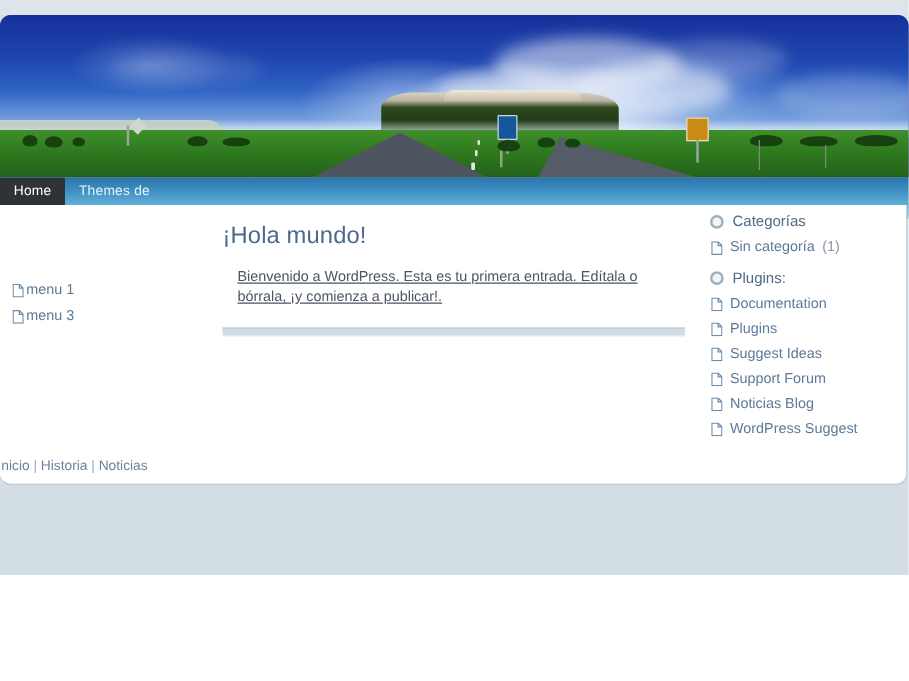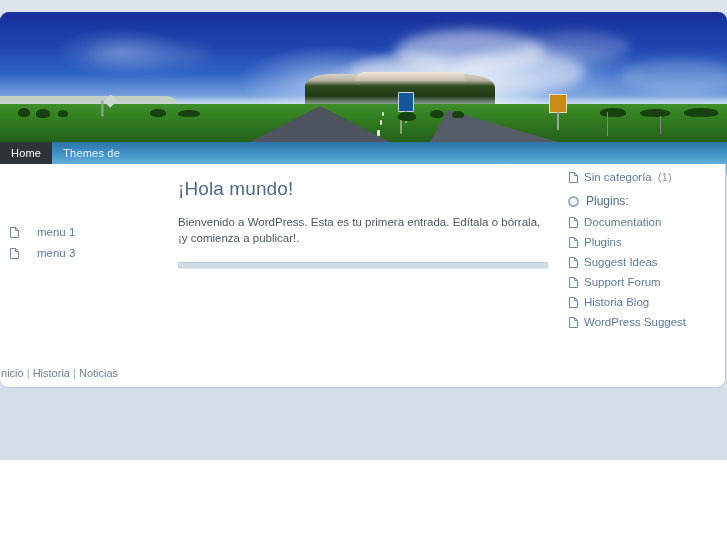--- a/index.html
+++ b/index.html
@@ -236,21 +236,21 @@
   
   .left-col {
     position: absolute;
     left: 0; top: 58px;
     width: 160px;
   }
   .left-col ul { list-style: none; margin: 0; padding: 0; }
   .left-col li {
     display: flex;
     align-items: center;
-    gap: 18px;
+    gap: 2px;
     padding: 2px 0 2px 10px;
     font-size: 11.5px;
     color: #5d7a99;
     cursor: pointer;
     line-height: 17px;
   }
 
   
   .doc-ico {
     flex: 0 0 auto;
@@ -277,24 +277,25 @@
     width: 372px;
   }
   .post-title {
     margin: 0 0 14px 0;
     font-size: 19px;
     font-weight: normal;
     color: #4d6a8d;
     letter-spacing: .1px;
   }
   .post-body {
-    margin: 0;
+    margin: 12px;
     font-size: 11.5px;
     line-height: 16px;
     color: #4a5560;
+    text-decoration: underline;
   }
   .post-divider {
     margin-top: 16px;
     width: 370px;
     height: 5px;
     background: #cfdce6;
     border-top: 1px solid #bccddb;
     border-bottom: 1px solid #e3ecf2;
   }
 
@@ -436,20 +437,24 @@
 
     <div class="main-col">
       <h1 class="post-title">¡Hola mundo!</h1>
       <p class="post-body">Bienvenido a WordPress. Esta es tu primera entrada. Edítala o bórrala, ¡y comienza a publicar!.</p>
       <div class="post-divider"></div>
     </div>
 
     <div class="right-col">
 
       <div class="widget">
+        <div class="widget-title">
+          <span class="ring-ico"></span>
+          <span>Categorías</span>
+        </div>
         <ul>
           <li>
             <span class="doc-ico">
               <svg width="9" height="11" viewBox="0 0 9 11">
                   <path d="M0.5 0.5 H5.5 L8.5 3.5 V10.5 H0.5 Z" fill="#ffffff" stroke="#6f8aa8" stroke-width="1"></path>
                   <path d="M5.5 0.5 V3.5 H8.5" fill="none" stroke="#6f8aa8" stroke-width="1"></path>
                 </svg>
             </span>
             <span>Sin categoría</span>
             <span class="count">(1)</span>
@@ -499,21 +504,21 @@
             </span>
             <span>Support Forum</span>
           </li>
           <li>
             <span class="doc-ico">
               <svg width="9" height="11" viewBox="0 0 9 11">
                   <path d="M0.5 0.5 H5.5 L8.5 3.5 V10.5 H0.5 Z" fill="#ffffff" stroke="#6f8aa8" stroke-width="1"></path>
                   <path d="M5.5 0.5 V3.5 H8.5" fill="none" stroke="#6f8aa8" stroke-width="1"></path>
                 </svg>
             </span>
-            <span>Historia Blog</span>
+            <span>Noticias Blog</span>
           </li>
           <li>
             <span class="doc-ico">
               <svg width="9" height="11" viewBox="0 0 9 11">
                   <path d="M0.5 0.5 H5.5 L8.5 3.5 V10.5 H0.5 Z" fill="#ffffff" stroke="#6f8aa8" stroke-width="1"></path>
                   <path d="M5.5 0.5 V3.5 H8.5" fill="none" stroke="#6f8aa8" stroke-width="1"></path>
                 </svg>
             </span>
             <span>WordPress Suggest</span>
           </li>

